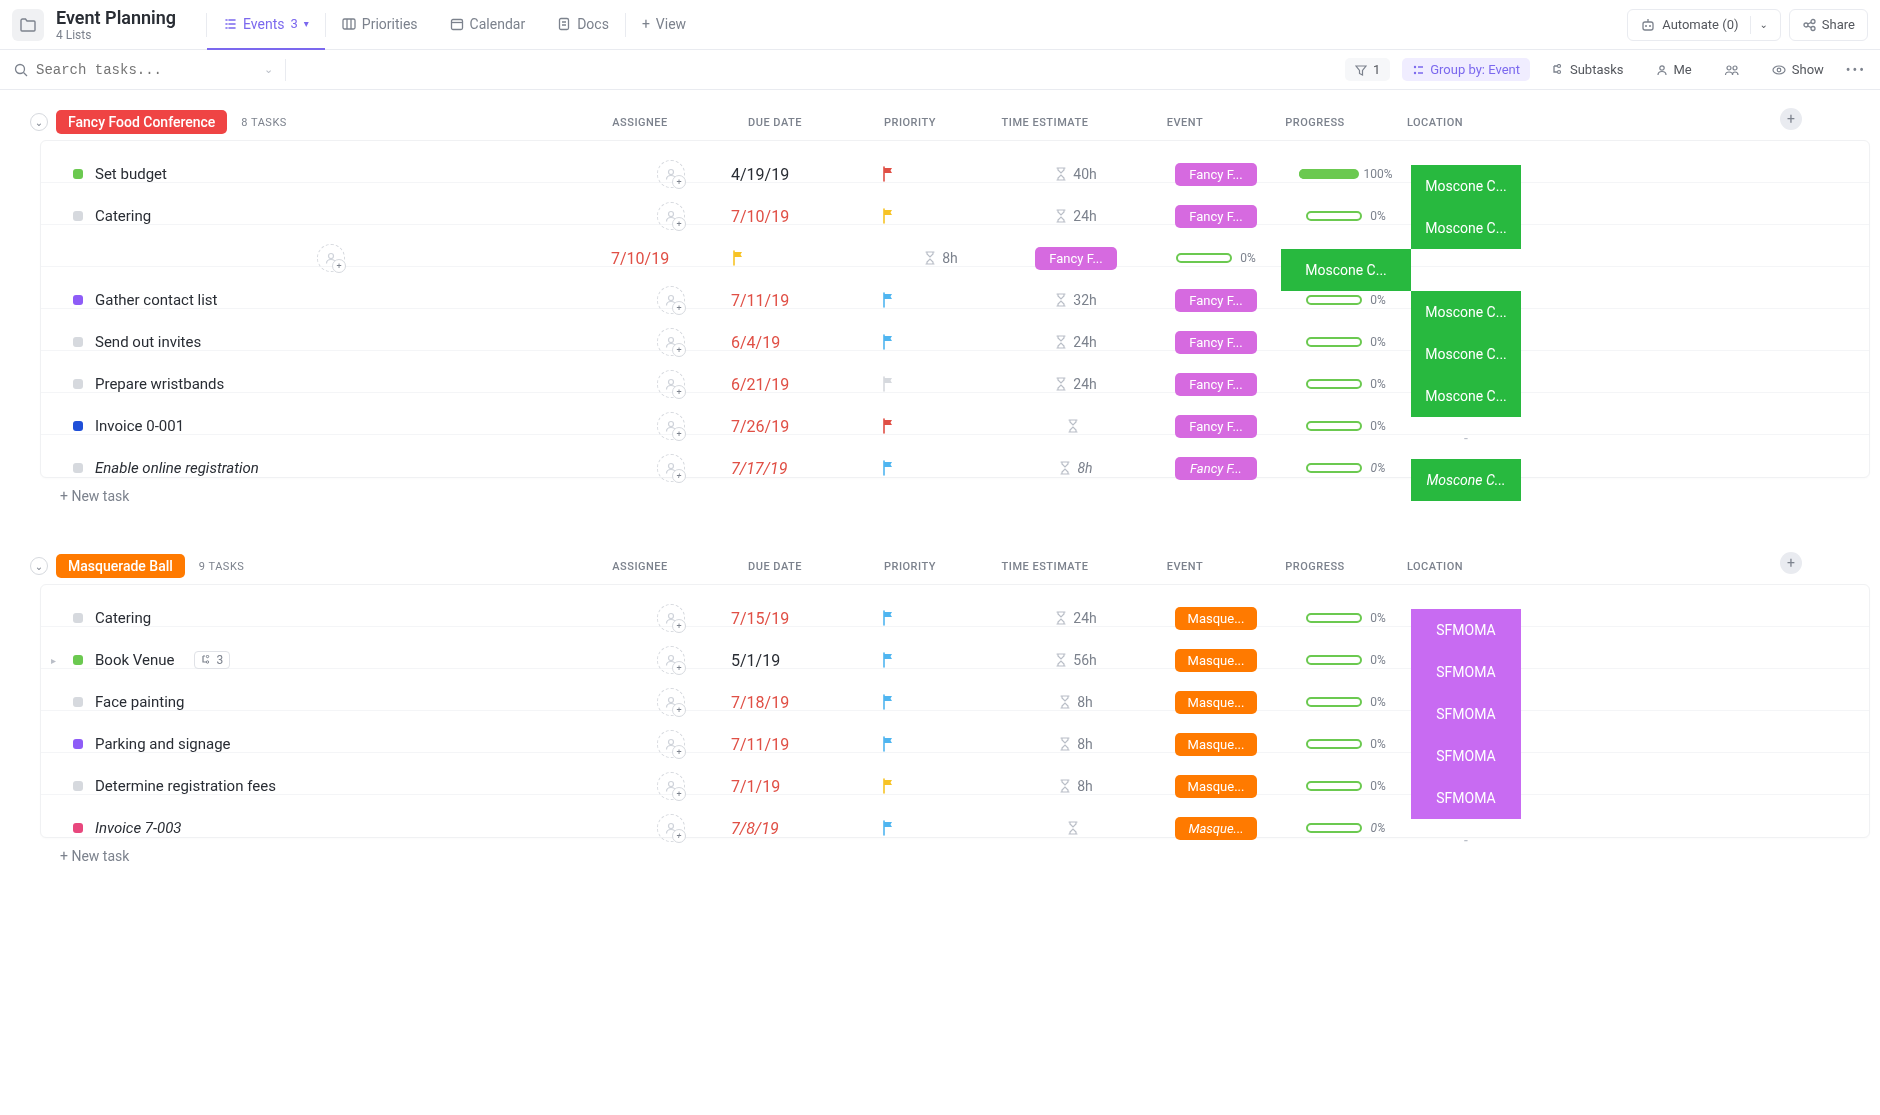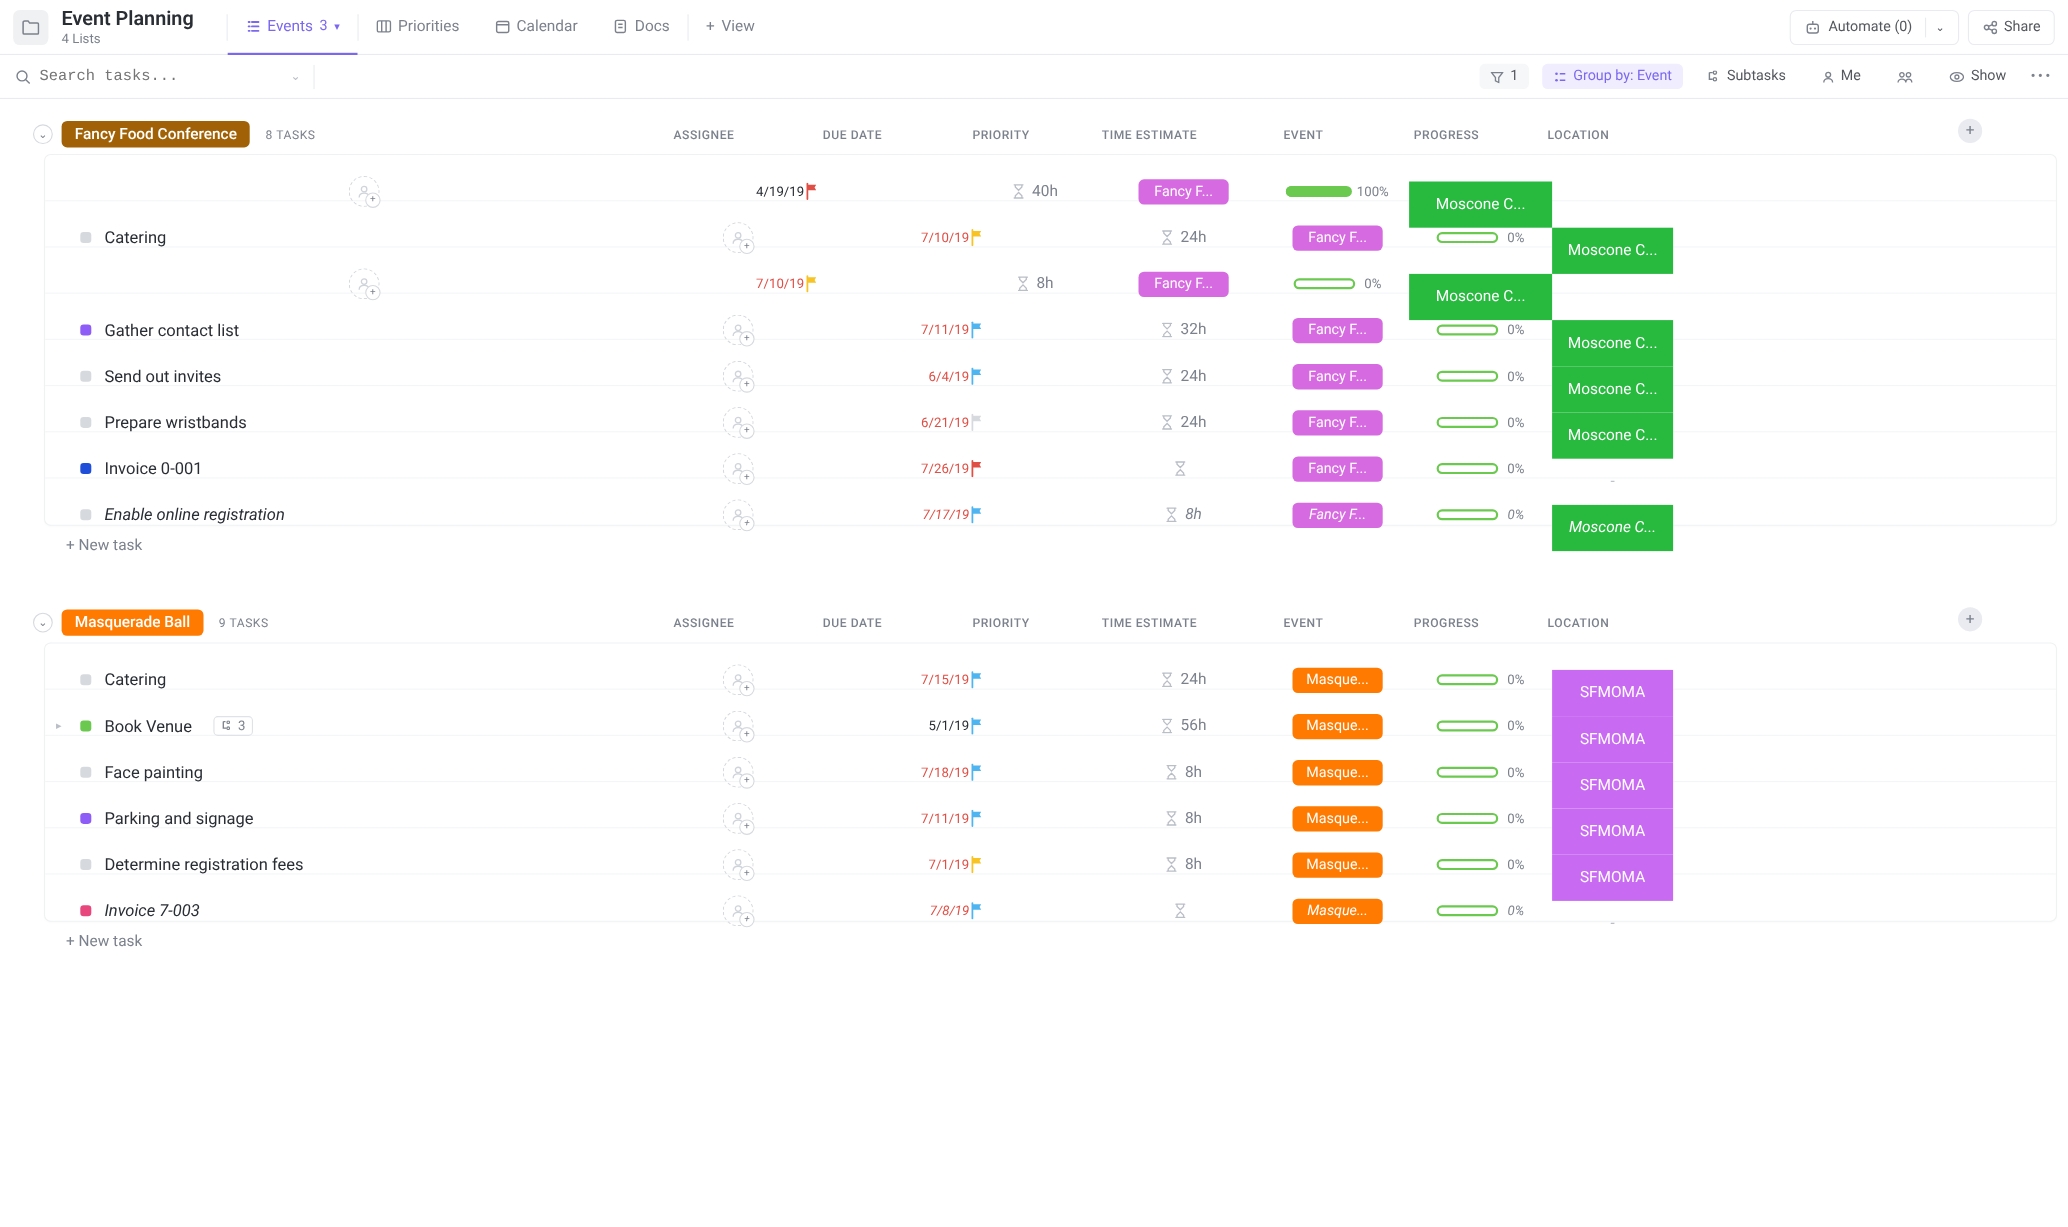--- a/index.html
+++ b/index.html
@@ -38,21 +38,21 @@
 .rows { background: #fff; border: 1px solid #f0f1f3; border-radius: 6px; margin-top: 6px; margin-left: 30px; box-shadow: 0 1px 2px rgba(0,0,0,0.02); position: relative; }
 .row { height: 42px; border-bottom: 1px solid #f4f5f7; padding-left: 10px; }
 .row:last-child { border-bottom: none; font-style: italic; }
 .task-cell { display: flex; align-items: center; gap: 12px; }
 .status-sq { width: 10px; height: 10px; border-radius: 3px; }
 .expand-caret { width: 10px; color: #b9bec7; font-size: 10px; }
 .task-name { font-size: 15px; color: #292d34; }
 .sub-badge { display: inline-flex; align-items: center; gap: 4px; border: 1px solid #e0e2e7; border-radius: 4px; padding: 1px 6px; font-size: 12px; color: #7c828d; margin-left: 8px; }
 .assignee { width: 28px; height: 28px; border: 1px dashed #d6d9de; border-radius: 50%; margin: 0 auto; position: relative; display: flex; align-items: center; justify-content: center; color: #cfd3da; }
 .assignee::after { content: "+"; position: absolute; bottom: -2px; right: -2px; width: 12px; height: 12px; background: #fff; border: 1px solid #d6d9de; border-radius: 50%; font-size: 9px; display: flex; align-items: center; justify-content: center; color: #7c828d; }
-.due { text-align: right; font-size: 12px; }
+.due { text-align: left; font-size: 16px; }
 .due.overdue { color: #e04f45; }
 .prio { text-align: center; font-size: 16px; }
 .est { display: flex; align-items: center; justify-content: center; gap: 6px; color: #7c828d; font-size: 14px; }
 .evpill { margin: 0 auto; padding: 4px 10px; border-radius: 5px; color: #fff; font-size: 13px; white-space: nowrap; overflow: hidden; text-overflow: ellipsis; max-width: 82px; text-align: center; }
 .prog { display: flex; align-items: center; justify-content: center; gap: 8px; }
 .prog-bar { width: 56px; height: 10px; border: 2px solid #6bc950; border-radius: 6px; position: relative; background: #fff; }
 .prog-fill { position: absolute; left: -2px; top: -2px; bottom: -2px; background: #6bc950; border-radius: 6px; }
 .prog-txt { font-size: 12px; color: #7c828d; }
 .loc { color: #fff; text-align: center; font-size: 14px; height: 42px; display: flex; align-items: center; justify-content: center; overflow: hidden; white-space: nowrap; margin-top: 24px; }
 .loc.none { color: #b9bec7; background: transparent !important; }
@@ -188,36 +188,42 @@
     <span>Show</span>
   </div>
   <div class="more-icon">•••</div>
 </div>
 
 <div class="content" id="content">
     <div class="group">
       <div class="cols">
     <div class="group-header">
       <div class="collapse-caret">⌄</div>
-      <div class="group-pill" style="background:#a16207">Fancy Food Conference</div>
+      <div class="group-pill" style="background:#ef4444">Fancy Food Conference</div>
       <div class="task-count">8 TASKS</div>
     </div>
     <div class="ch">ASSIGNEE</div>
         <div class="ch">DUE DATE</div>
         <div class="ch">PRIORITY</div>
         <div class="ch">TIME ESTIMATE</div>
         <div class="ch">EVENT</div>
         <div class="ch">PROGRESS</div>
         <div class="ch">LOCATION</div>
       </div>
       <div style="position: relative; height: 0px;">
         <div class="add-col" style="position:absolute;right:28px;top:-26px;">+</div>
       </div>
       <div class="rows">
         <div class="row">
+      <div class="task-cell">
+        <span class="expand-caret"></span>
+        <span class="status-sq" style="background:#6bc950"></span>
+        <span class="task-name">Set budget</span>
+
+      </div>
       <div>
             <div class="assignee">
               <svg width="14" height="14" viewBox="0 0 14 14">
                 <circle cx="7" cy="5" r="2.5" fill="none" stroke="#cfd3da" stroke-width="1.2"></circle>
                 <path d="M2.5 12.5c0-2.5 2-4 4.5-4s4.5 1.5 4.5 4" fill="none" stroke="#cfd3da" stroke-width="1.2"></path>
               </svg>
             </div>
           </div>
       <div class="due ">4/19/19</div>
       <div class="prio">

